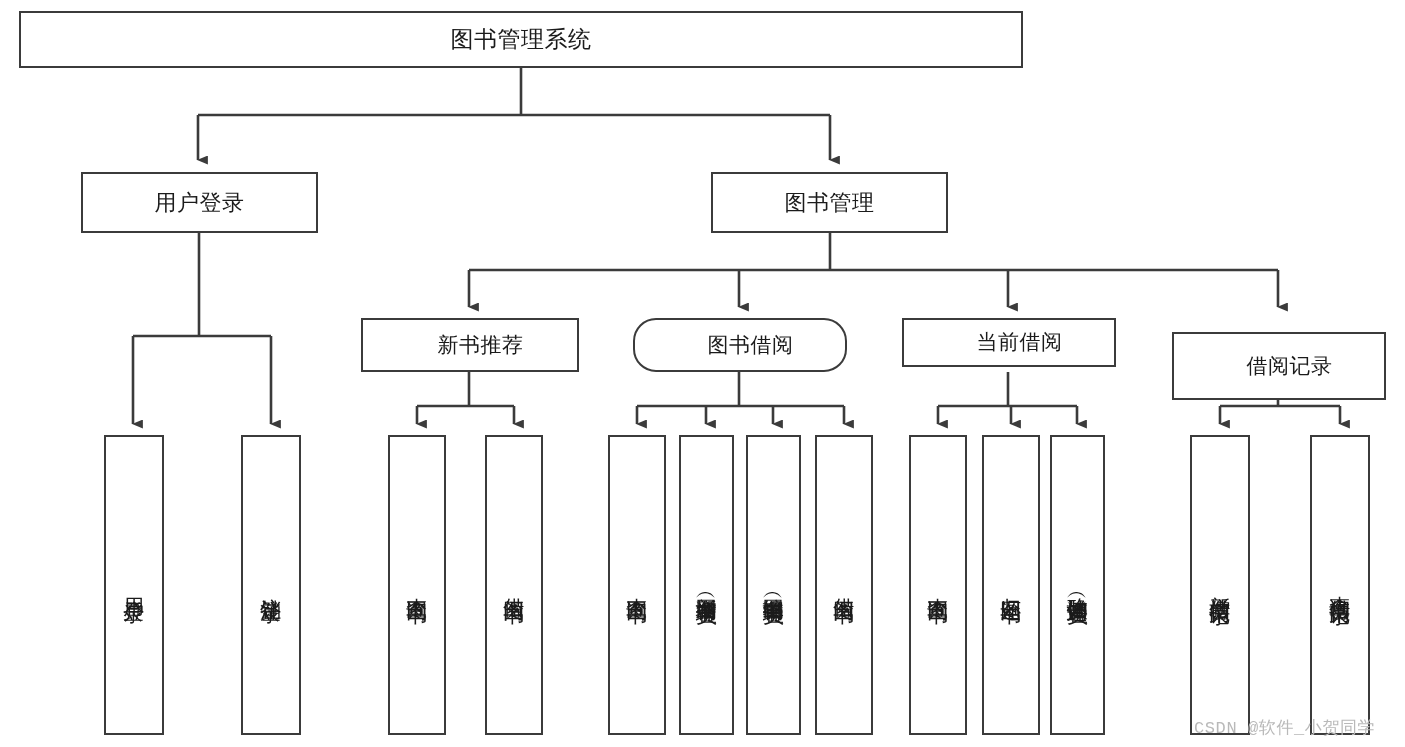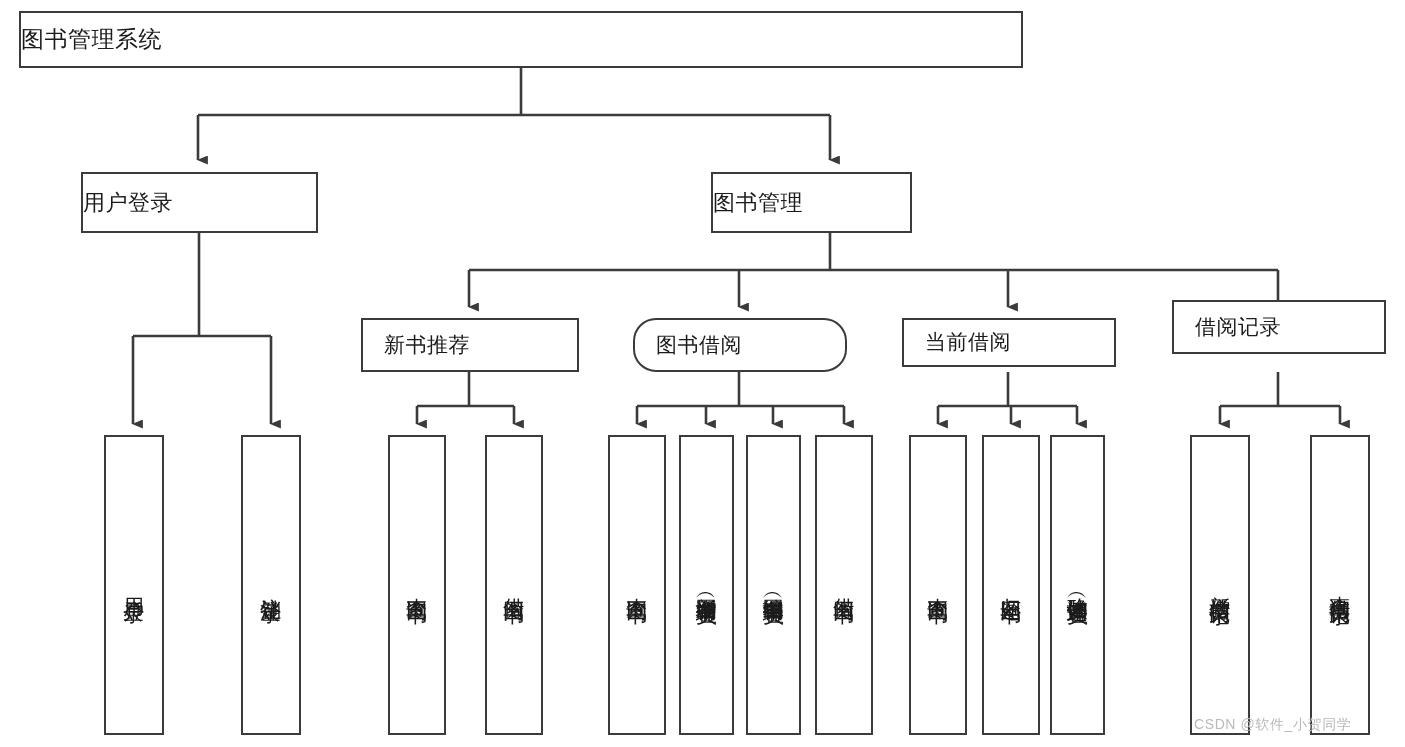--- a/index.html
+++ b/index.html
@@ -22,21 +22,21 @@
     height:747px;
     pointer-events:none;
   }
   .node{
     position:absolute;
     box-sizing:border-box;
     background:#ffffff;
     border:2px solid #3b3b3b;
     display:flex;
     align-items:center;
-    justify-content:flex-start;
+    justify-content:center;
   }
   .node .label{
     color:#1b1b1b;
     font-size:22px;
     line-height:1.18;
     letter-spacing:0.5px;
     white-space:nowrap;
   }
   .node.root .label{ font-size:23px; }
   .node.level2 .label{ font-size:22px; }
@@ -57,24 +57,25 @@
     max-height:284px;
   }
   .node.leaf.tall .label{
     max-height:292px;
     letter-spacing:1px;
   }
 
   .watermark{
     position:absolute;
     color:#b9b9b9;
-    font-size:14px;
+    font-size:17px;
     letter-spacing:0.6px;
     white-space:nowrap;
     user-select:none;
+    font-family:Liberation Mono, monospace;
   }
 </style>
 </head>
 <body>
 
 <div id="canvas">
 
   <svg id="edges" viewBox="0 0 1405 747" xmlns="http://www.w3.org/2000/svg">
     <defs>
       <marker id="arrow" viewBox="0 0 10 12" refX="5" refY="11" markerWidth="9" markerHeight="11" orient="auto-start-reverse" markerUnits="userSpaceOnUse">
@@ -125,34 +126,34 @@
     </g>
   </svg>
 
   <div class="node root" id="n-root" style="left: 19px; top: 11px; width: 1004px; height: 57px;">
     <span class="label">图书管理系统</span>
   </div>
 
   <div class="node level2" id="n-l2-0" style="left: 81px; top: 172px; width: 237px; height: 61px;">
     <span class="label">用户登录</span>
   </div>
-  <div class="node level2" id="n-l2-1" style="left: 711px; top: 172px; width: 201px; height: 61px;">
+  <div class="node level2" id="n-l2-1" style="left: 711px; top: 172px; width: 237px; height: 61px;">
     <span class="label">图书管理</span>
   </div>
 
   <div class="node level3" id="n-l3-0" style="left: 361px; top: 318px; width: 218px; height: 54px;">
     <span class="label">新书推荐</span>
   </div>
   <div class="node level3" id="n-l3-1" style="left: 633px; top: 318px; width: 214px; height: 54px; border-radius: 23px;">
     <span class="label">图书借阅</span>
   </div>
   <div class="node level3" id="n-l3-2" style="left: 902px; top: 318px; width: 214px; height: 49px;">
     <span class="label">当前借阅</span>
   </div>
-  <div class="node level3" id="n-l3-3" style="left: 1172px; top: 300px; width: 214px; height: 54px;">
+  <div class="node level3" id="n-l3-3" style="left: 1172px; top: 332px; width: 214px; height: 68px;">
     <span class="label">借阅记录</span>
   </div>
 
   <div class="node leaf" id="n-lf-0" style="left: 104px; top: 435px; width: 60px; height: 300px;">
     <span class="label">用户登录</span>
   </div>
   <div class="node leaf" id="n-lf-1" style="left: 241px; top: 435px; width: 60px; height: 300px;">
     <span class="label">注销登录</span>
   </div>
   <div class="node leaf" id="n-lf-2" style="left: 388px; top: 435px; width: 58px; height: 300px;">

